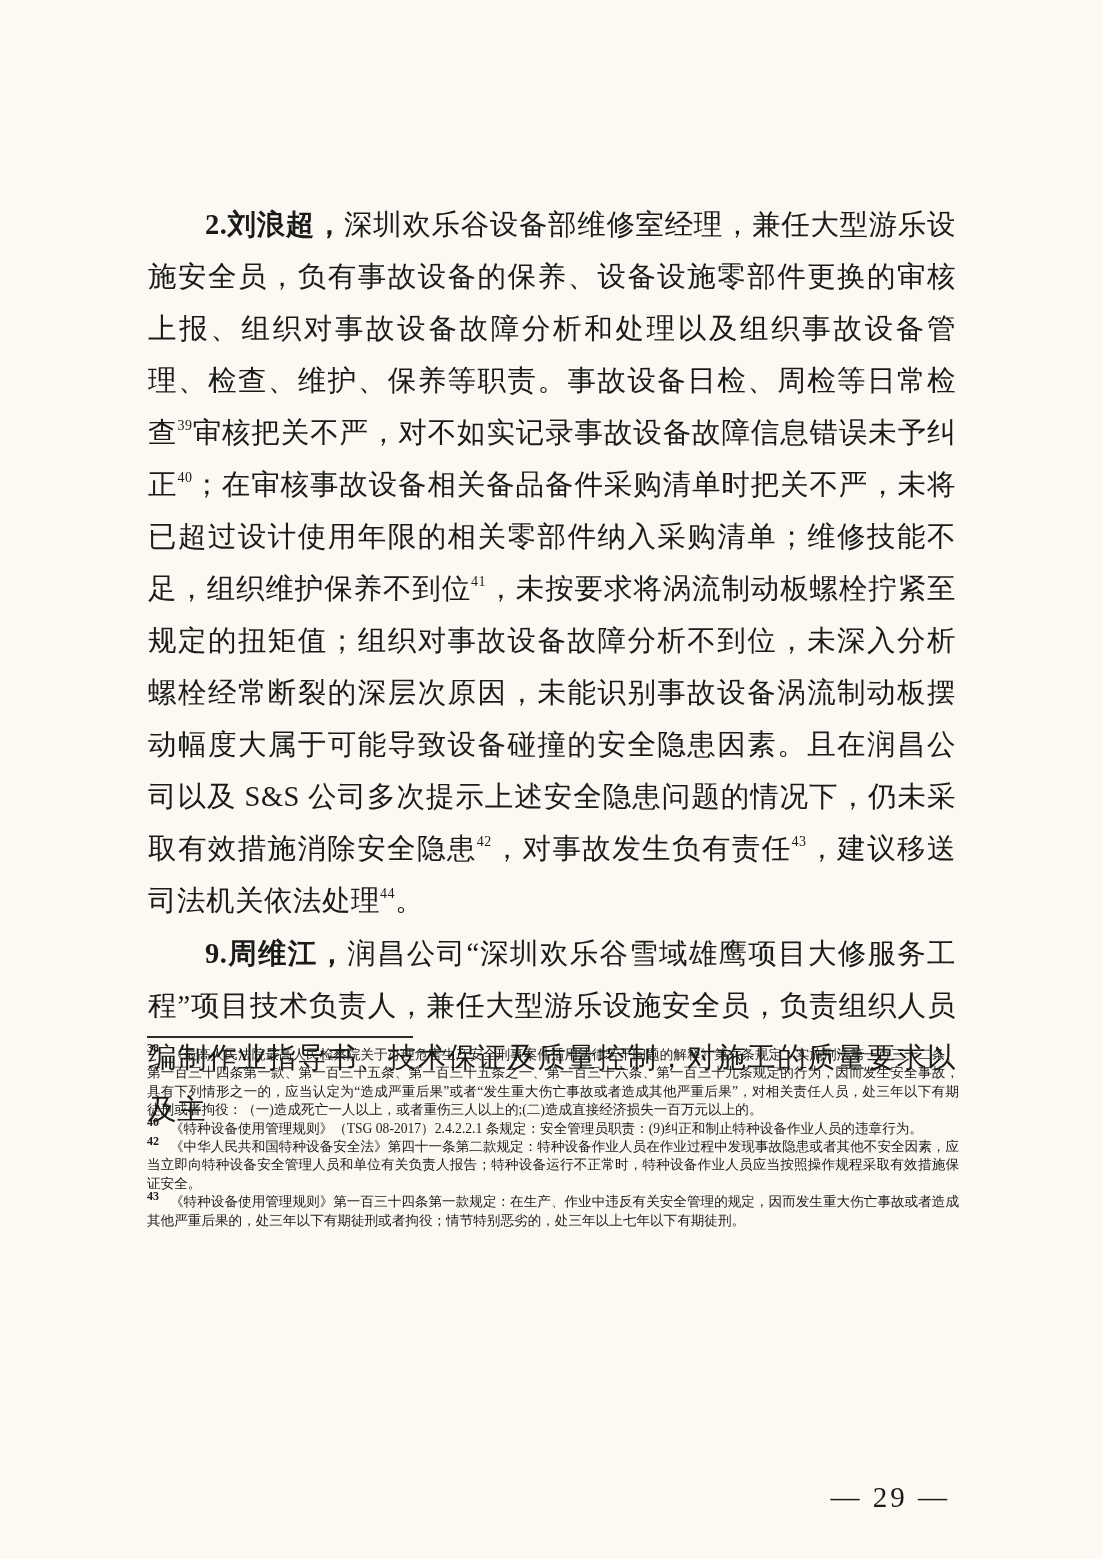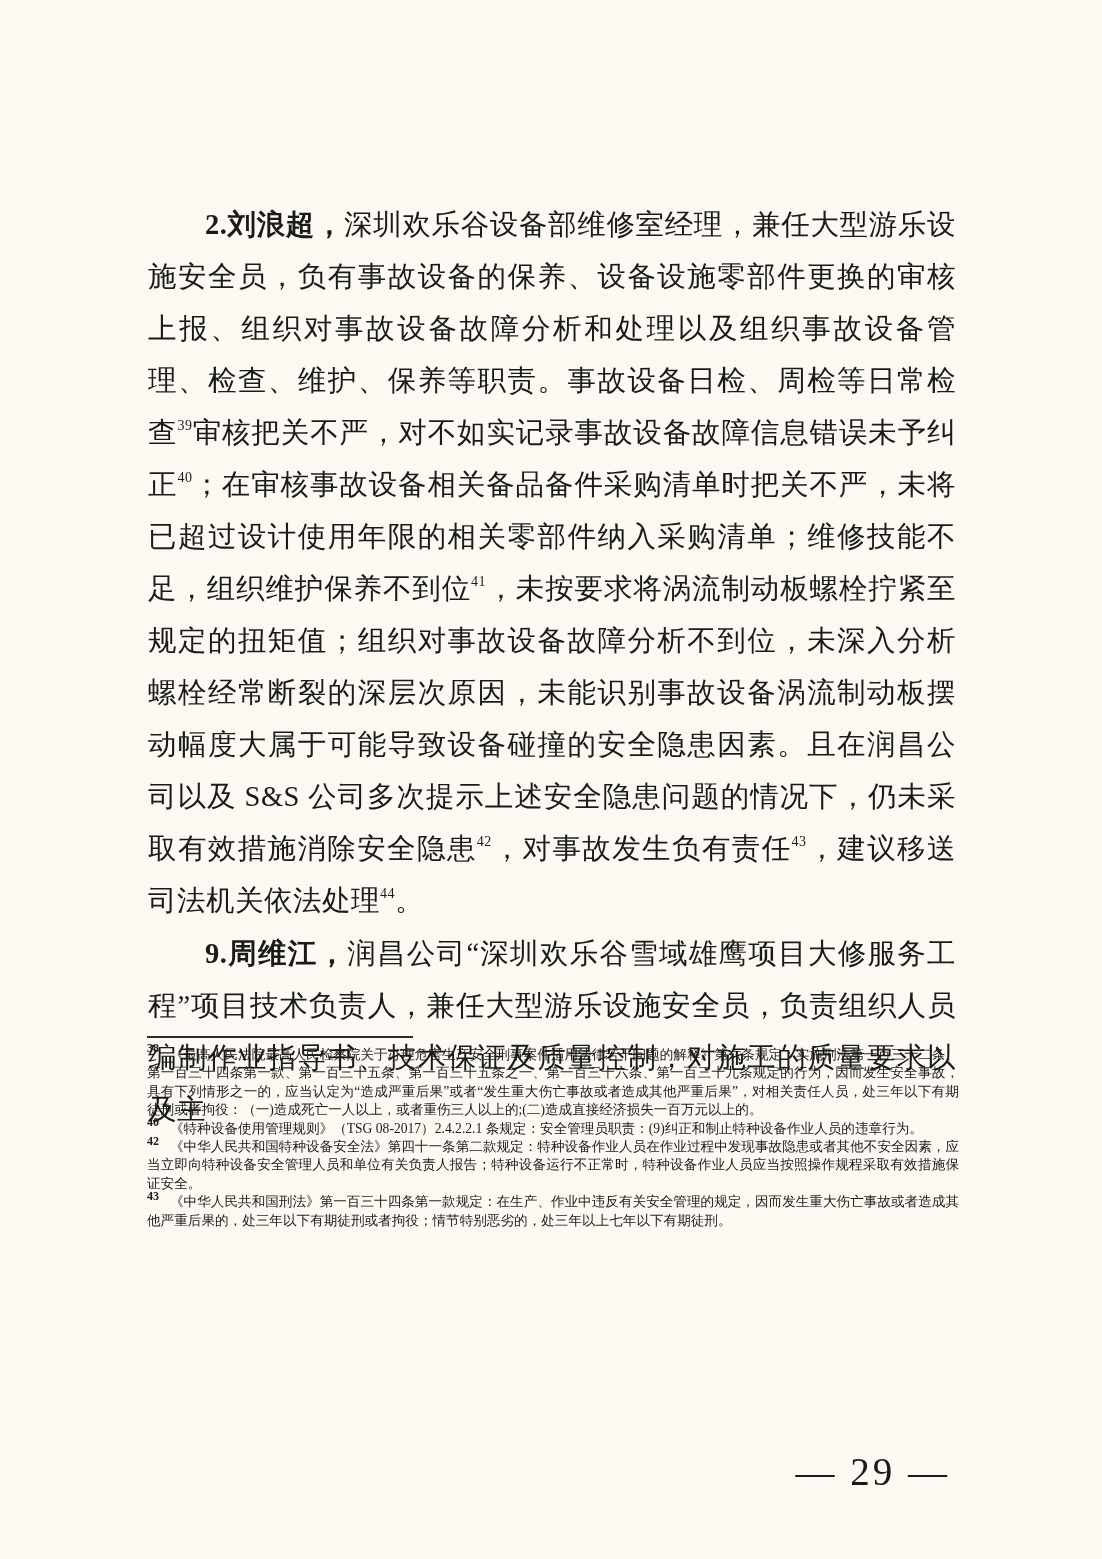--- a/index.html
+++ b/index.html
@@ -58,37 +58,37 @@
     line-height: 0;
     position: relative;
     top: -1px;
     vertical-align: super;
     margin-right: 11px;
     font-weight: 700;
   }
   .page-number {
     position: absolute;
     right: 152px;
-    top: 1404px;
-    font-size: 39px;
+    top: 1448px;
+    font-size: 29px;
     letter-spacing: 3px;
     white-space: pre;
   }
 </style>
 </head>
 <body>
 
 <div class="page">
   <main class="body-text">
       <p class="para"><span class="lead">2.刘浪超，</span><span class="seg">深圳欢乐谷设备部维修室经理，兼任大型游乐设施安全员，负有事故设备的保养、设备设施零部件更换的审核上报、组织对事故设备故障分析和处理以及组织事故设备管理、检查、维护、保养等职责。事故设备日检、周检等日常检查</span><sup class="fn-ref">39</sup><span class="seg">审核把关不严，对不如实记录事故设备故障信息错误未予纠正</span><sup class="fn-ref">40</sup><span class="seg">；在审核事故设备相关备品备件采购清单时把关不严，未将已超过设计使用年限的相关零部件纳入采购清单；维修技能不足，组织维护保养不到位</span><sup class="fn-ref">41</sup><span class="seg">，未按要求将涡流制动板螺栓拧紧至规定的扭矩值；组织对事故设备故障分析不到位，未深入分析螺栓经常断裂的深层次原因，未能识别事故设备涡流制动板摆动幅度大属于可能导致设备碰撞的安全隐患因素。且在润昌公司以及 S&amp;S 公司多次提示上述安全隐患问题的情况下，仍未采取有效措施消除安全隐患</span><sup class="fn-ref">42</sup><span class="seg">，对事故发生负有责任</span><sup class="fn-ref">43</sup><span class="seg">，建议移送司法机关依法处理</span><sup class="fn-ref">44</sup><span class="seg">。</span></p>
       <p class="para"><span class="lead">9.周维江，</span><span class="seg">润昌公司“深圳欢乐谷雪域雄鹰项目大修服务工程”项目技术负责人，兼任大型游乐设施安全员，负责组织人员编制作业指导书、技术保证及质量控制，对施工的质量要求以及主</span></p>
     </main>
   <div class="fn-sep"></div>
   <section class="footnotes">
       <p class="footnote"><sup class="fn-num">38</sup><span>《最高人民法院最高人民检察院关于办理危害生产安全刑事案件适用法律若干问题的解释》第六条规定：实施刑法第一百三十二条、第一百三十四条第一款、第一百三十五条、第一百三十五条之一、第一百三十六条、第一百三十九条规定的行为，因而发生安全事故，具有下列情形之一的，应当认定为“造成严重后果”或者“发生重大伤亡事故或者造成其他严重后果”，对相关责任人员，处三年以下有期徒刑或者拘役：（一)造成死亡一人以上，或者重伤三人以上的;(二)造成直接经济损失一百万元以上的。</span></p>
       <p class="footnote"><sup class="fn-num">40</sup><span>《特种设备使用管理规则》（TSG 08-2017）2.4.2.2.1 条规定：安全管理员职责：(9)纠正和制止特种设备作业人员的违章行为。</span></p>
       <p class="footnote"><sup class="fn-num">42</sup><span>《中华人民共和国特种设备安全法》第四十一条第二款规定：特种设备作业人员在作业过程中发现事故隐患或者其他不安全因素，应当立即向特种设备安全管理人员和单位有关负责人报告；特种设备运行不正常时，特种设备作业人员应当按照操作规程采取有效措施保证安全。</span></p>
-      <p class="footnote"><sup class="fn-num">43</sup><span>《中华人民共和国刑法》第一百三十四条第一款规定：在生产、作业中违反有关安全管理的规定，因而发生重大伤亡事故或者造成其他严重后果的，处三年以下有期徒刑或者拘役；情节特别恶劣的，处三年以上七年以下有期徒刑。</span></p>
+      <p class="footnote"><sup class="fn-num">43</sup><span>《特种设备使用管理规则》第一百三十四条第一款规定：在生产、作业中违反有关安全管理的规定，因而发生重大伤亡事故或者造成其他严重后果的，处三年以下有期徒刑或者拘役；情节特别恶劣的，处三年以上七年以下有期徒刑。</span></p>
     </section>
   <div class="page-number">
     <span>— 29 —</span>
   </div>
 </div>
 
 </body></html>

